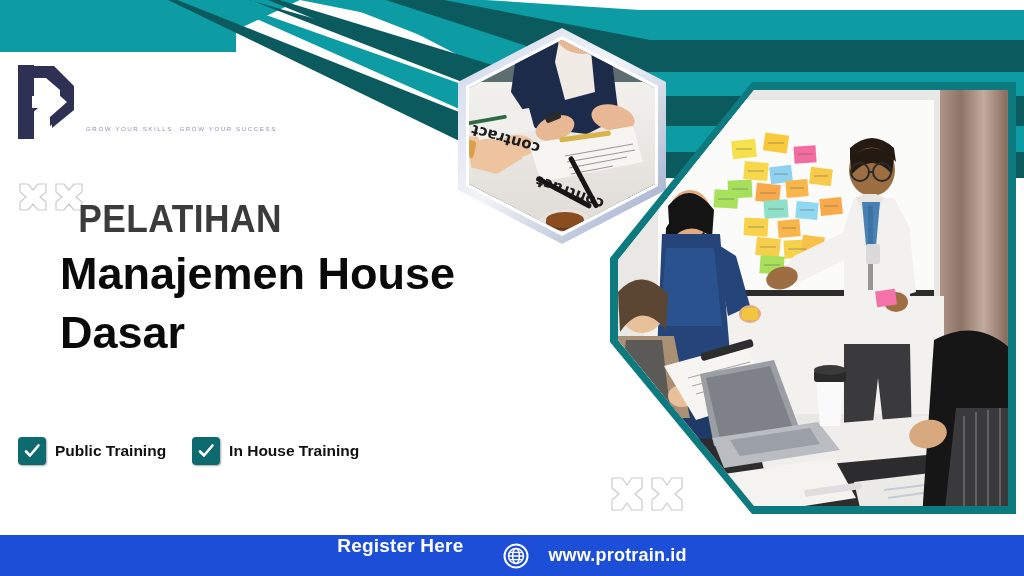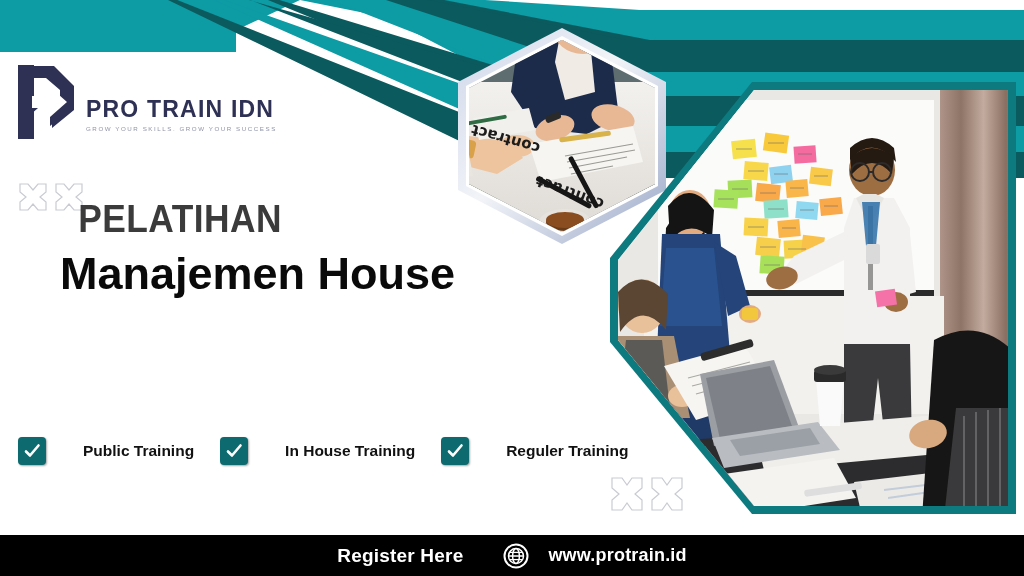--- a/index.html
+++ b/index.html
@@ -111,33 +111,31 @@
     align-items: center;
     justify-content: center;
     flex: 0 0 auto;
   }
   .check-label {
     font-family: "Liberation Sans", sans-serif;
     font-weight: bold;
     font-size: 15.5px;
     color: #111111;
     white-space: nowrap;
-    margin-left: 28px;
   }
 
   
   .footer {
     position: absolute;
     left: 0;
     bottom: 0;
     width: 1024px;
     height: 41px;
-    background: #000000;
-    display: flex;
-    align-items: center;
+    background: #1d4ed8;
+    display: flex;
     justify-content: center;
     gap: 40px;
   }
   .footer-cta {
     font-family: "Liberation Sans", sans-serif;
     font-weight: bold;
     font-size: 19px;
     color: #ffffff;
     letter-spacing: 0.2px;
   }
@@ -191,21 +189,20 @@
   <div class="logo-block">
     <svg class="logo-mark" viewBox="0 0 66 84">
       <path d="M4,6 L36,6 L58,26 L58,48 L36,66 L36,50 L46,42 L46,30 L32,18 L16,18 L16,78 L4,78 Z" fill="#2e3154"></path>
       <path d="M16,40 L34,40 L34,30 L50,42 L34,54 L34,46 L16,46 Z" fill="#ffffff"></path>
       <path d="M4,48 L24,48 L8,62 L4,62 Z" fill="#2e3154"></path>
       <path d="M14,6 L40,6 L60,26 L60,50 L38,68 L38,52 L48,43 L48,29 L34,17 L14,17 Z" fill="#2e3154"></path>
       <path d="M4,5 L20,5 L20,79 L4,79 Z" fill="#2e3154"></path>
       <path d="M18,36 L36,36 L36,27 L53,42 L36,57 L36,48 L18,48 Z" fill="#ffffff"></path>
     </svg>
     <div class="logo-text-wrap">
-      <div class="logo-word">PRO TRAIN IDN</div>
       <div class="logo-tag">GROW YOUR SKILLS. GROW YOUR SUCCESS</div>
     </div>
   </div>
 
   <svg class="xmarks left" width="74" height="44" viewBox="0 0 74 44">
     <g fill="none" stroke="#c9cbd2" stroke-width="1.2">
       <path d="M6,6 L14,6 L19,12 L24,6 L32,6 L32,14 L26,19 L32,24 L32,32 L24,32 L19,26 L14,32 L6,32 L6,24 L12,19 L6,14 Z"></path>
       <path d="M42,6 L50,6 L55,12 L60,6 L68,6 L68,14 L62,19 L68,24 L68,32 L60,32 L55,26 L50,32 L42,32 L42,24 L48,19 L42,14 Z"></path>
     </g>
   </svg>
@@ -444,20 +441,21 @@
           <path d="M408,330 L408,440"></path>
         </g>
         <ellipse cx="324" cy="356" rx="19" ry="14" fill="#d8a87e" transform="rotate(-12 324 356)"></ellipse>
       </g>
     </g>
   </svg>
 
   <div class="headline">
     <div class="kicker">PELATIHAN</div>
     <div class="title-main">Manajemen House</div>
+    <div class="title-main">Dasar</div>
   </div>
 
   <div class="check-row">
 
     <div class="check-item">
       <span class="check-box">
         <svg width="18" height="18" viewBox="0 0 18 18">
           <path d="M3,9.5 L7,13.5 L15.5,3.5" fill="none" stroke="#ffffff" stroke-width="2.6" stroke-linecap="round" stroke-linejoin="round"></path>
         </svg>
       </span>
@@ -466,28 +464,20 @@
 
     <div class="check-item">
       <span class="check-box">
         <svg width="18" height="18" viewBox="0 0 18 18">
           <path d="M3,9.5 L7,13.5 L15.5,3.5" fill="none" stroke="#ffffff" stroke-width="2.6" stroke-linecap="round" stroke-linejoin="round"></path>
         </svg>
       </span>
       <span class="check-label">In House Training</span>
     </div>
 
-    <div class="check-item">
-      <span class="check-box">
-        <svg width="18" height="18" viewBox="0 0 18 18">
-          <path d="M3,9.5 L7,13.5 L15.5,3.5" fill="none" stroke="#ffffff" stroke-width="2.6" stroke-linecap="round" stroke-linejoin="round"></path>
-        </svg>
-      </span>
-      <span class="check-label">Reguler Training</span>
-    </div>
 
   </div>
 
   <div class="footer">
     <span class="footer-cta">Register Here</span>
     <span class="footer-url-group">
       <svg width="26" height="26" viewBox="0 0 26 26">
         <circle cx="13" cy="13" r="11.5" fill="none" stroke="#ffffff" stroke-width="2"></circle>
         <circle cx="13" cy="13" r="7.5" fill="none" stroke="#ffffff" stroke-width="1.5"></circle>
         <ellipse cx="13" cy="13" rx="3.4" ry="7.5" fill="none" stroke="#ffffff" stroke-width="1.5"></ellipse>

